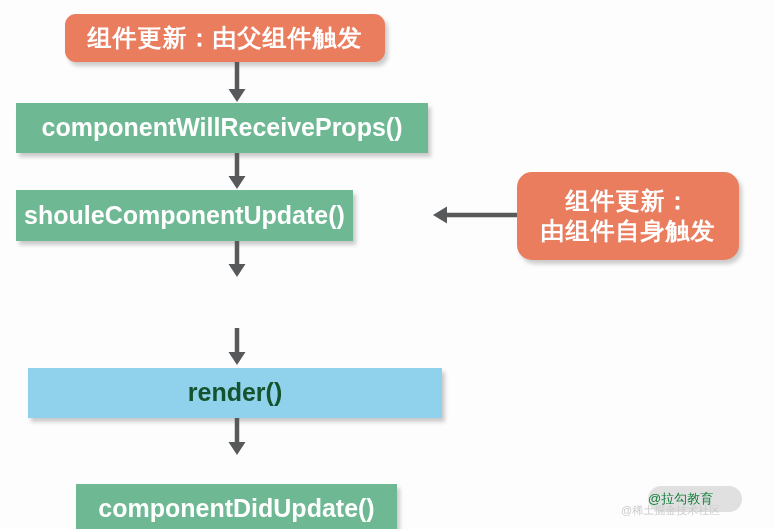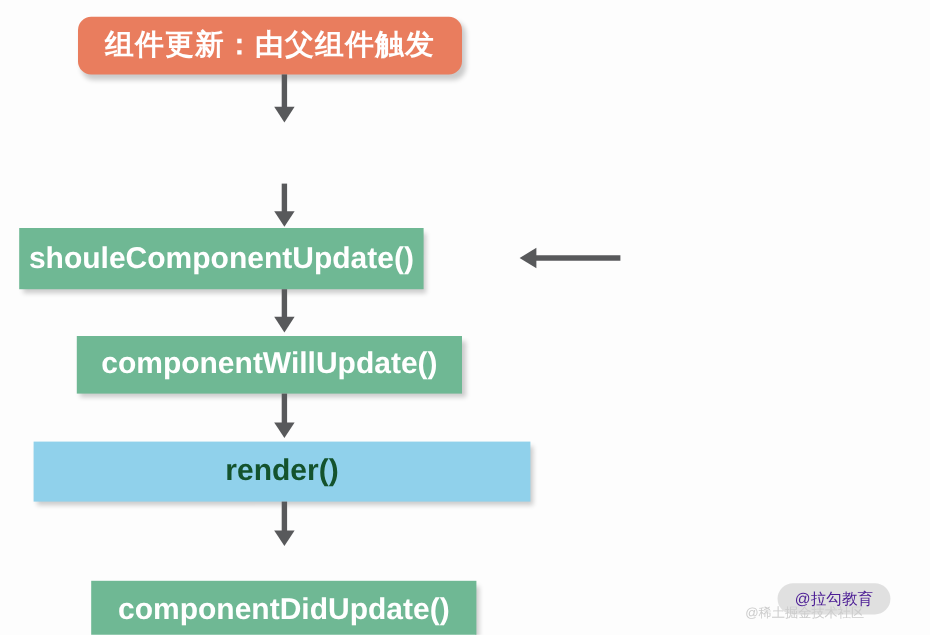--- a/index.html
+++ b/index.html
@@ -38,52 +38,56 @@
     left: 0; top: 0;
     width: 775px; height: 529px;
     pointer-events: none;
   }
   .watermark-badge {
     position: absolute;
     left: 648px; top: 486px;
     width: 94px; height: 26px;
     border-radius: 13px;
     background: rgba(214,214,214,0.75);
-    color: #4c1d95;
+    color: #15803d;
     font-size: 13px;
     display: flex;
     align-items: center;
-    justify-content: center;
+    justify-content: flex-start;
   }
   .watermark-credit {
     position: absolute;
     left: 621px; top: 503px;
     color: #cccccc;
     font-size: 11px;
     white-space: nowrap;
   }
 </style>
 </head>
 <body>
 
 <div class="canvas">
 
   <div class="node node-rounded cn-label" style="left: 65px; top: 14px; width: 320px; height: 48px; background-color: rgb(233, 125, 94); color: rgb(255, 255, 255);">
     <span class="label">组件更新：由父组件触发</span>
   </div>
 
+  <div class="node code-label" style="left: 16px; top: 103px; width: 412px; height: 50px; background-color: rgb(111, 184, 148); color: rgb(255, 255, 255);">
+    <span class="label">componentWillReceiveProps()</span>
+  </div>
 
   <div class="node code-label" style="left: 16px; top: 190px; width: 337px; height: 51px; background-color: rgb(111, 184, 148); color: rgb(255, 255, 255);">
     <span class="label">shouleComponentUpdate()</span>
   </div>
 
+  <div class="node node-rounded-lg cn-label" style="left: 517px; top: 172px; width: 222px; height: 88px; background-color: rgb(233, 125, 94); color: rgb(255, 255, 255);">
+    <span class="label">组件更新：
+由组件自身触发</span>
+  </div>
 
-  <div class="node code-label" style="left: 64px; top: 280px; width: 321px; height: 48px; background-color: rgb(111, 184, 148); color: rgb(255, 255, 255);">
-    <span class="label">componentWillUpdate()</span>
-  </div>
 
   <div class="node code-label" style="left: 28px; top: 368px; width: 414px; height: 50px; background-color: rgb(144, 209, 235); color: #14532d;">
     <span class="label">render()</span>
   </div>
 
   <div class="node code-label" style="left: 76px; top: 484px; width: 321px; height: 50px; background-color: rgb(111, 184, 148); color: rgb(255, 255, 255);">
     <span class="label">componentDidUpdate()</span>
   </div>
 
   <svg class="arrow-layer" viewBox="0 0 775 529">

